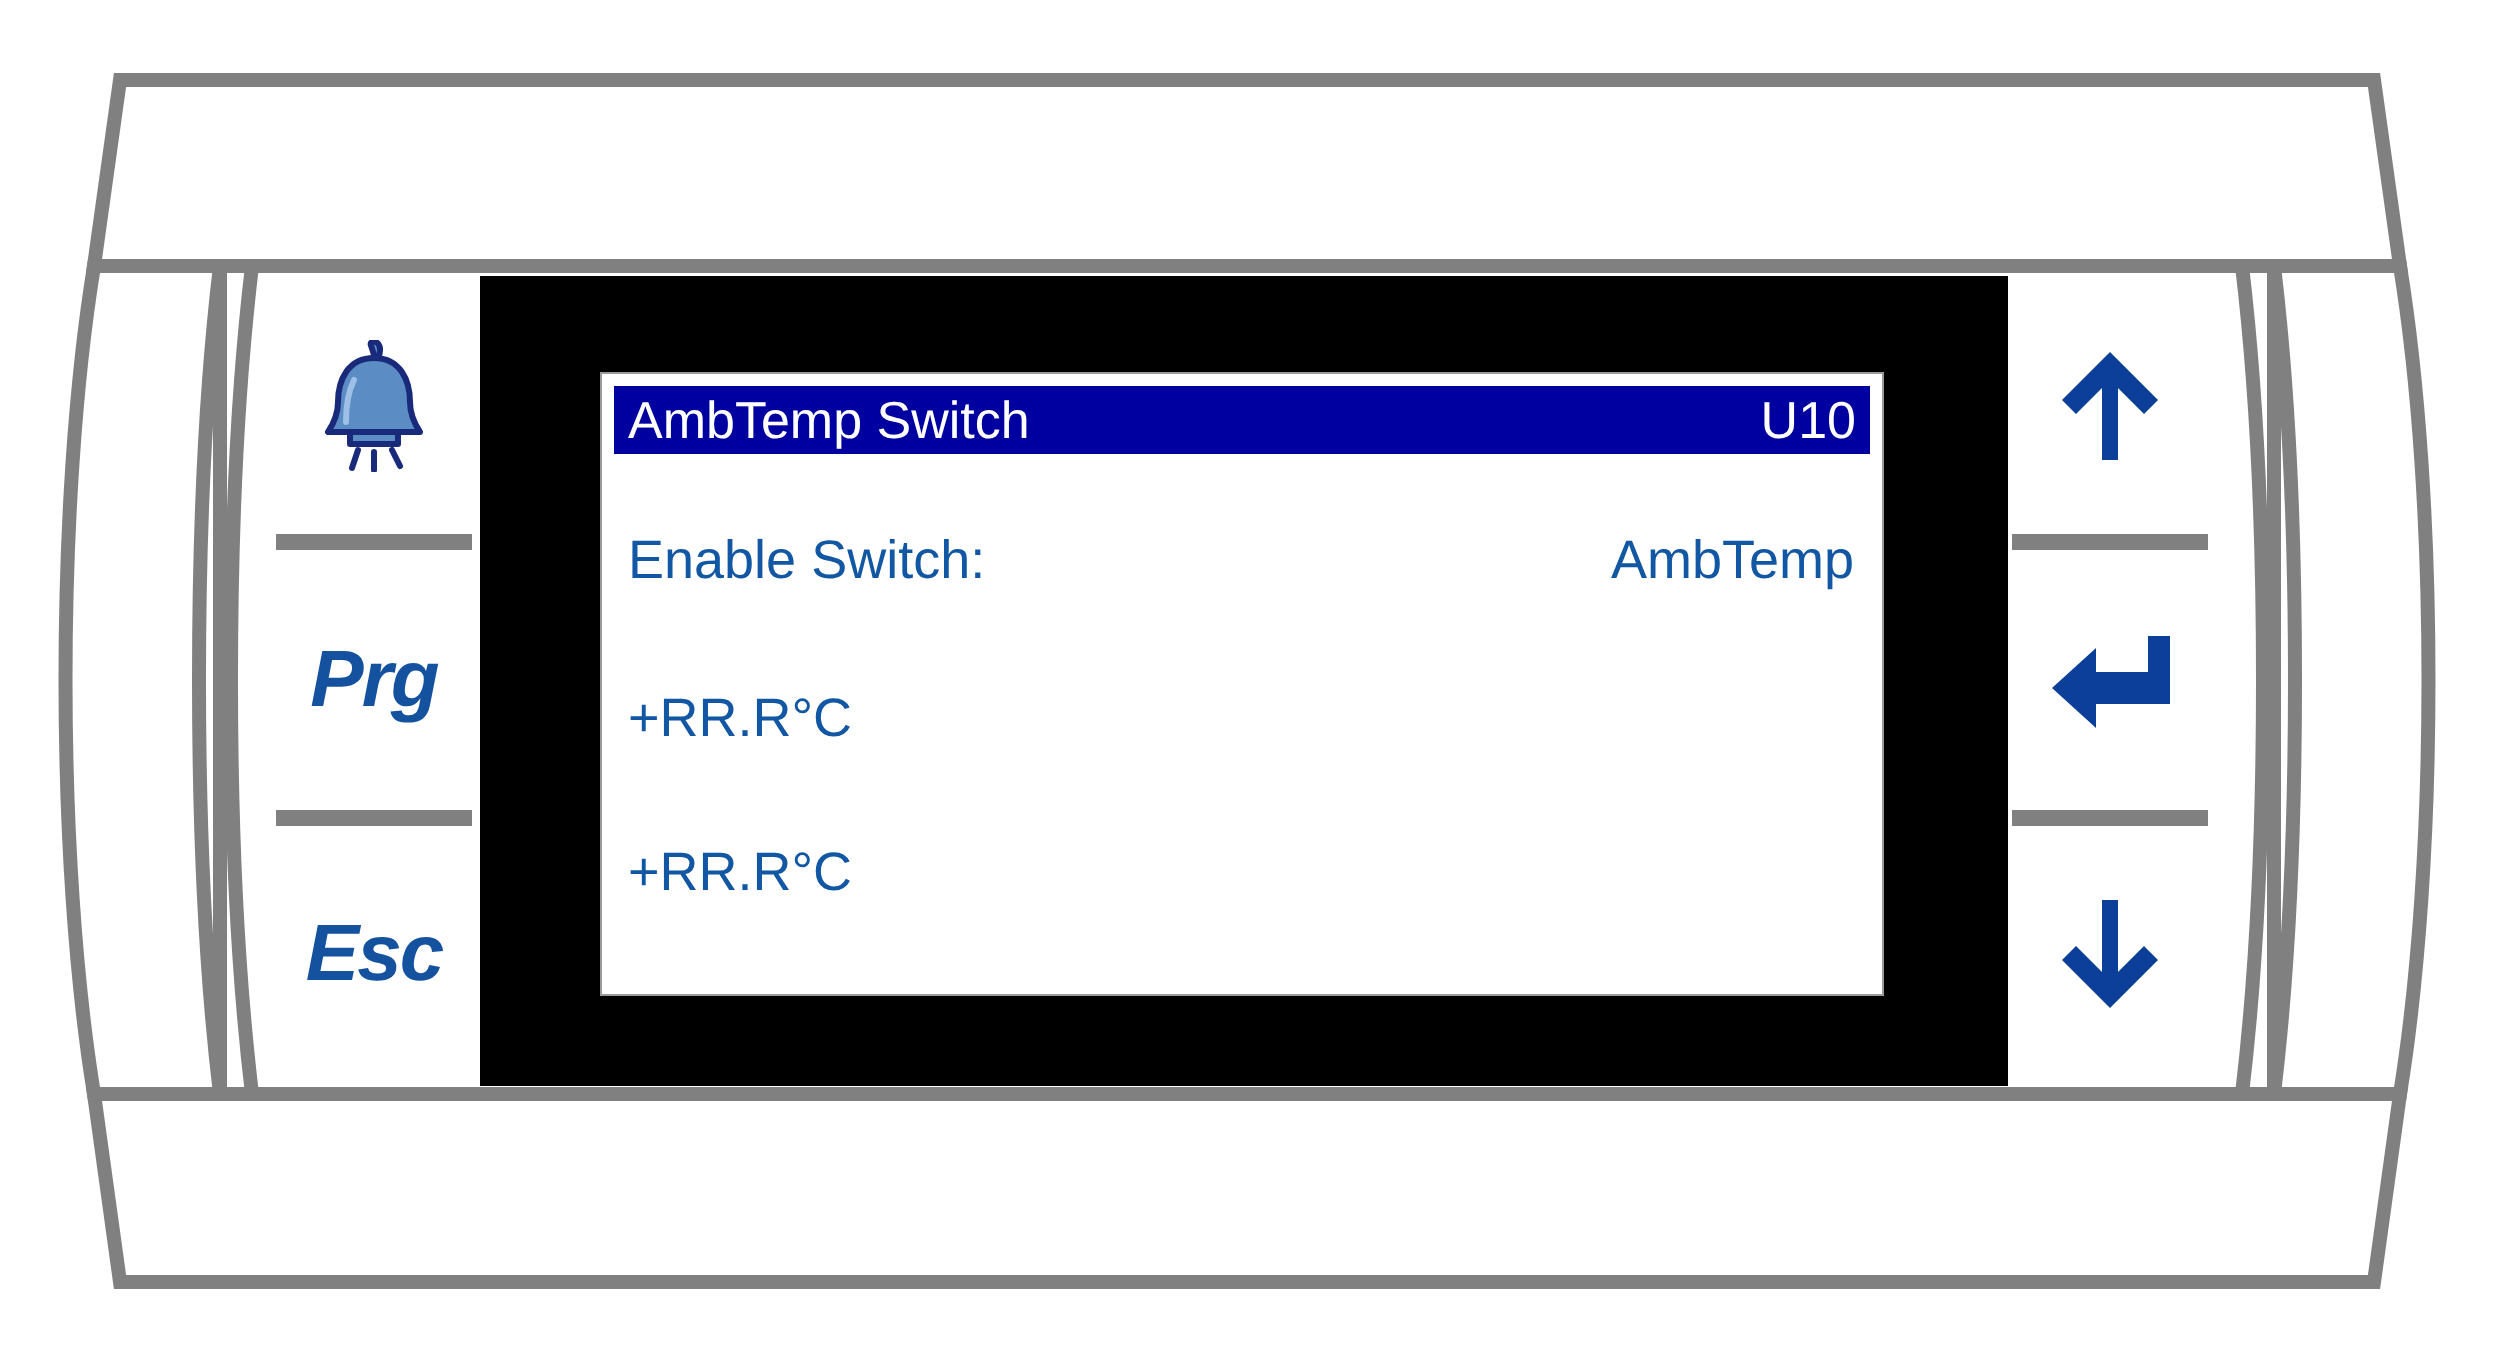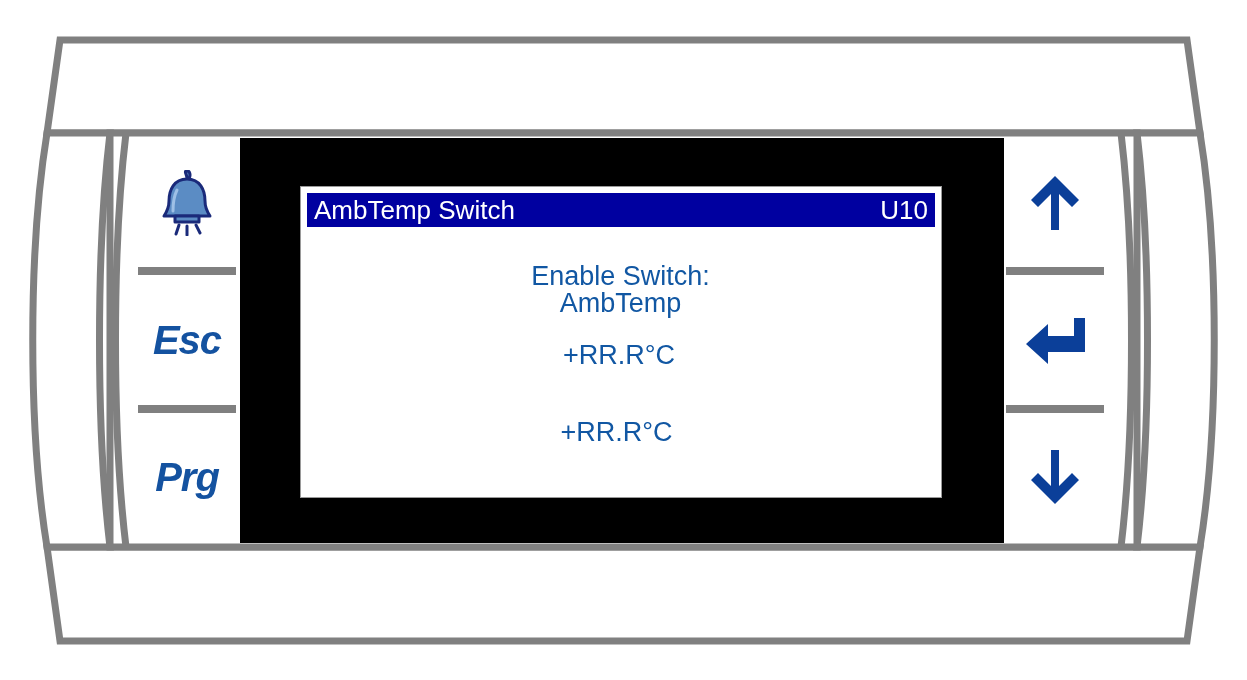--- a/index.html
+++ b/index.html
@@ -67,21 +67,20 @@
   }
   #title-bar span{
     color:#ffffff;font-size:26px;line-height:1;white-space:nowrap;
   }
 
   .lcd-row{
     position:absolute;left:6px;right:6px;height:34px;
     display:flex;align-items:center;justify-content:space-between;
     padding:0 8px 0 7px;
     box-sizing:border-box;
-    flex-direction:column;
   }
   .lcd-row .lbl,.lcd-row .val{
     color:#1157a3;font-size:27px;line-height:1;white-space:nowrap;
   }
   #row-0{top:76px;}
   #row-1{top:155px;}
   #row-2{top:232px;}
   #row-1 .val{margin-right:3px;}
   #row-2 .val{margin-right:8px;}
 
@@ -122,25 +121,25 @@
 
         <path d="M20 20 C17 26 16 34 16 41" fill="none" stroke="#9ec0e6" stroke-width="3" stroke-linecap="round"></path>
 
         <line x1="22" y1="55" x2="19" y2="64" stroke="#1a2a7a" stroke-width="3" stroke-linecap="round"></line>
         <line x1="30" y1="56" x2="30" y2="65" stroke="#1a2a7a" stroke-width="3" stroke-linecap="round"></line>
         <line x1="39" y1="55" x2="43" y2="63" stroke="#1a2a7a" stroke-width="3" stroke-linecap="round"></line>
       </svg>
     </div>
 
     <div class="key">
-      <span class="key-label">Esc</span>
+      <span class="key-label">Prg</span>
     </div>
 
     <div class="key">
-      <span class="key-label">Prg</span>
+      <span class="key-label">Esc</span>
     </div>
   </div>
 
   <div id="lcd-bezel">
     <div id="lcd-screen">
       <div id="lcd-inner">
 
         <div id="title-bar">
           <span>AmbTemp Switch</span>
           <span>U10</span>

